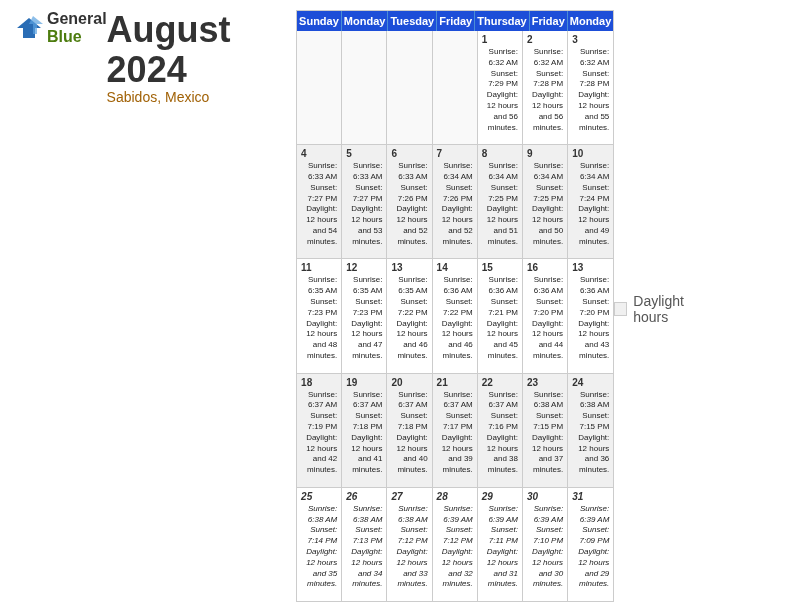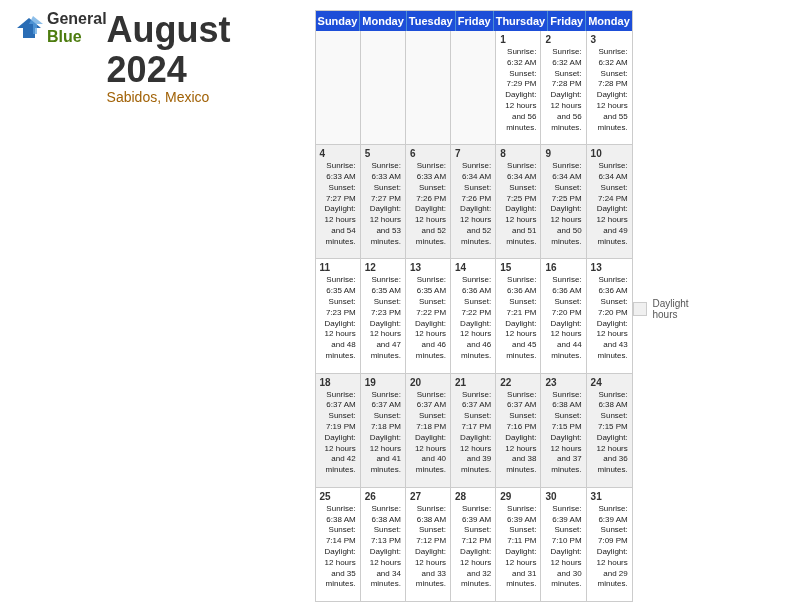--- a/index.html
+++ b/index.html
@@ -84,21 +84,21 @@
       flex: 1;
       display: flex;
       flex-direction: column;
     }
     .cal-row {
       display: grid;
       grid-template-columns: repeat(7, 1fr);
       flex: 1;
       border-bottom: 1px solid #ccc;
     }
-    .cal-row:last-child { border-bottom: none; }
+    .cal-row:last-child { border-bottom: none; font-style: italic; }
     .cal-cell {
       border-right: 1px solid #ccc;
       padding: 3px 4px;
       font-size: 8.5px;
       color: #333;
       vertical-align: top;
       background: #fff;
       min-height: 0;
     }
     .cal-cell:last-child { border-right: none; }
@@ -113,21 +113,21 @@
     .cell-text {
       font-size: 8px;
       line-height: 1.35;
       color: #222;
       text-align: right;
     }
     .footer {
       display: flex;
       align-items: center;
       margin-top: 5px;
-      font-size: 10px;
+      font-size: 14px;
       color: #555;
       gap: 6px;
     }
     .footer-box {
       width: 14px;
       height: 14px;
       background: #f0f0f0;
       border: 1px solid #ccc;
       display: inline-block;
     }

